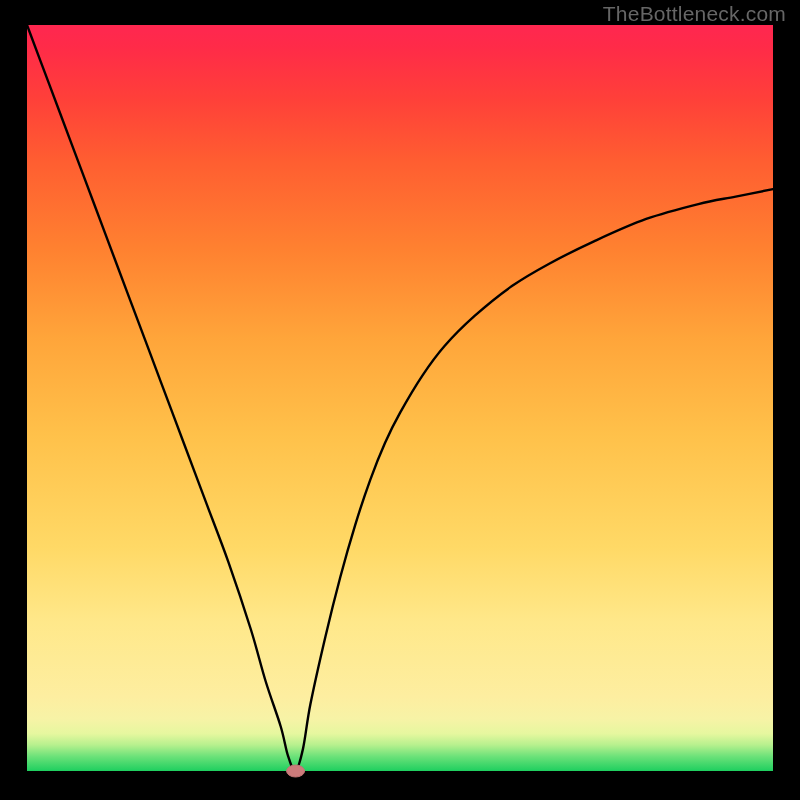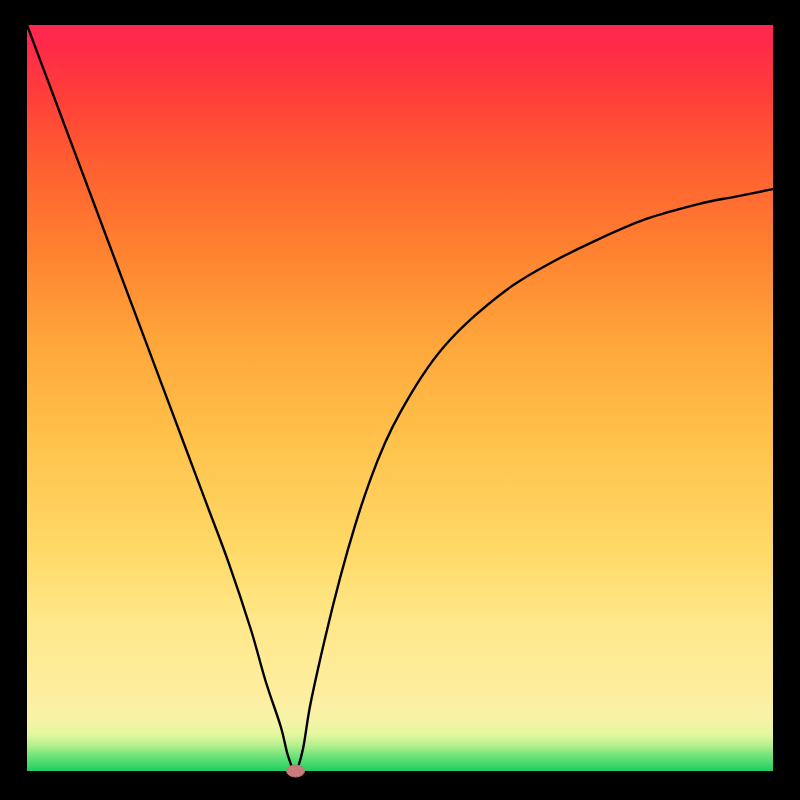--- a/index.html
+++ b/index.html
@@ -73,20 +73,21 @@
     fill: #cc7b7b;
     stroke: #c07474;
     stroke-width: 1;
   }
 </style>
 </head>
 <body>
 
 <div class="frame">
 
+  <div class="watermark">TheBottleneck.com</div>
 
   <div class="plot">
     <svg class="plot-svg" viewBox="0 0 746 746" preserveAspectRatio="none">
       <path id="curve-path" class="curve" d="M 0.00 0.00 C 3.73 9.95, 14.92 39.79, 22.38 59.68 C 29.84 79.57, 37.30 99.47, 44.76 119.36 C 52.22 139.25, 59.68 159.15, 67.14 179.04 C 74.60 198.93, 82.06 218.83, 89.52 238.72 C 96.98 258.61, 104.44 278.51, 111.90 298.40 C 119.36 318.29, 126.82 338.19, 134.28 358.08 C 141.74 377.97, 149.20 397.87, 156.66 417.76 C 164.12 437.65, 171.58 457.55, 179.04 477.44 C 186.50 497.33, 193.96 515.98, 201.42 537.12 C 208.88 558.26, 217.58 584.37, 223.80 604.26 C 230.02 624.15, 233.75 640.32, 238.72 656.48 C 243.69 672.64, 249.91 688.81, 253.64 701.24 C 257.37 713.67, 258.61 723.62, 261.10 731.08 C 263.59 738.54, 266.07 747.24, 268.56 746.00 C 271.05 744.76, 273.53 734.81, 276.02 723.62 C 278.51 712.43, 279.75 697.51, 283.48 678.86 C 287.21 660.21, 293.43 632.86, 298.40 611.72 C 303.37 590.58, 308.35 570.69, 313.32 552.04 C 318.29 533.39, 323.27 515.98, 328.24 499.82 C 333.21 483.66, 338.19 468.74, 343.16 455.06 C 348.13 441.38, 353.11 428.95, 358.08 417.76 C 363.05 406.57, 366.78 399.11, 373.00 387.92 C 379.22 376.73, 387.92 361.81, 395.38 350.62 C 402.84 339.43, 409.06 330.73, 417.76 320.78 C 426.46 310.83, 436.41 300.89, 447.60 290.94 C 458.79 280.99, 472.47 269.80, 484.90 261.10 C 497.33 252.40, 508.52 246.18, 522.20 238.72 C 535.88 231.26, 550.80 223.80, 566.96 216.34 C 583.12 208.88, 601.77 200.18, 619.18 193.96 C 636.59 187.74, 656.48 182.77, 671.40 179.04 C 686.32 175.31, 696.27 174.07, 708.70 171.58 C 721.13 169.09, 739.78 165.36, 746.00 164.12 "></path>
       <ellipse id="marker-ell" class="marker" rx="9" ry="6" cx="268.56" cy="746.00"></ellipse>
     </svg>
   </div>
 
 </div>
 

